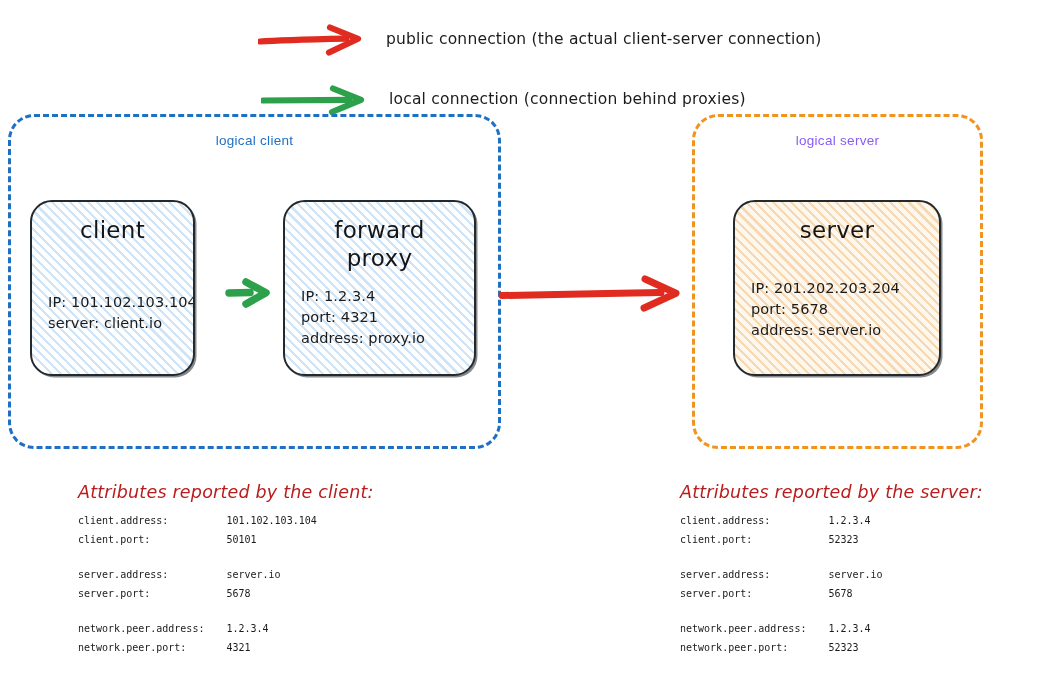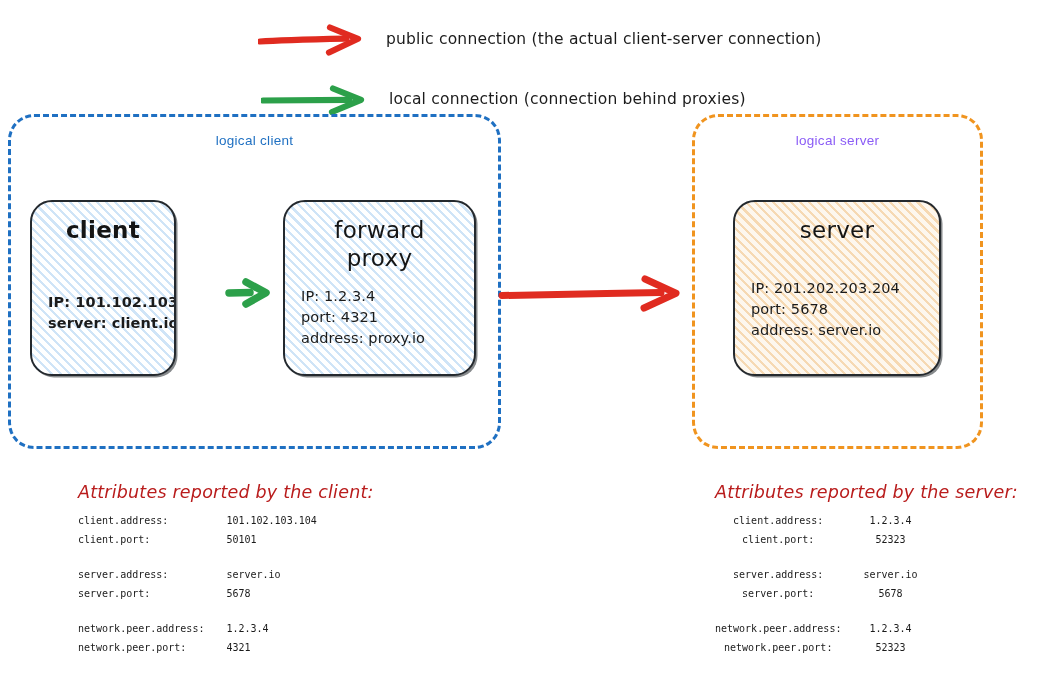--- a/index.html
+++ b/index.html
@@ -120,40 +120,40 @@
   }
   
   .fill-orange {
     background-color: #fdf7ee;
     background-image: repeating-linear-gradient(
         45deg,
         #f6d9b3 0px, #f6d9b3 2.2px,
         #fdf7ee 2.2px, #fdf7ee 6.4px);
   }
 
-  #node-client   { left: 30px;  top: 200px; width: 146px; height: 176px; font-weight: bold; }
+  #node-client   { left: 30px;  top: 200px; width: 165px; height: 176px; }
   #node-proxy    { left: 283px; top: 200px; width: 193px; height: 176px; }
   #node-server   { left: 733px; top: 200px; width: 208px; height: 176px; }
 
   #node-client .node-attrs  { margin-top: 48px; }
   #node-proxy  .node-attrs  { margin-top: 14px; }
   #node-server .node-attrs  { margin-top: 34px; }
 
   
   .connector {
     position: absolute;
     display: block;
   }
   #arrow-local  { left: 224px; top: 272px; width: 52px;  height: 42px; }
   #arrow-public { left: 498px; top: 270px; width: 185px; height: 48px; }
 
   
   .attr-block { position: absolute; }
   #attrs-client { left: 78px;  top: 482px; }
-  #attrs-server { left: 715px; top: 482px; text-align: center; }
+  #attrs-server { left: 680px; top: 482px; }
 
   .attr-heading {
     font-family: "DejaVu Sans", sans-serif;
     font-size: 17.5px;
     font-style: italic;
     color: #b91c1c;
     letter-spacing: 0.2px;
     white-space: nowrap;
     margin-bottom: 10px;
   }

